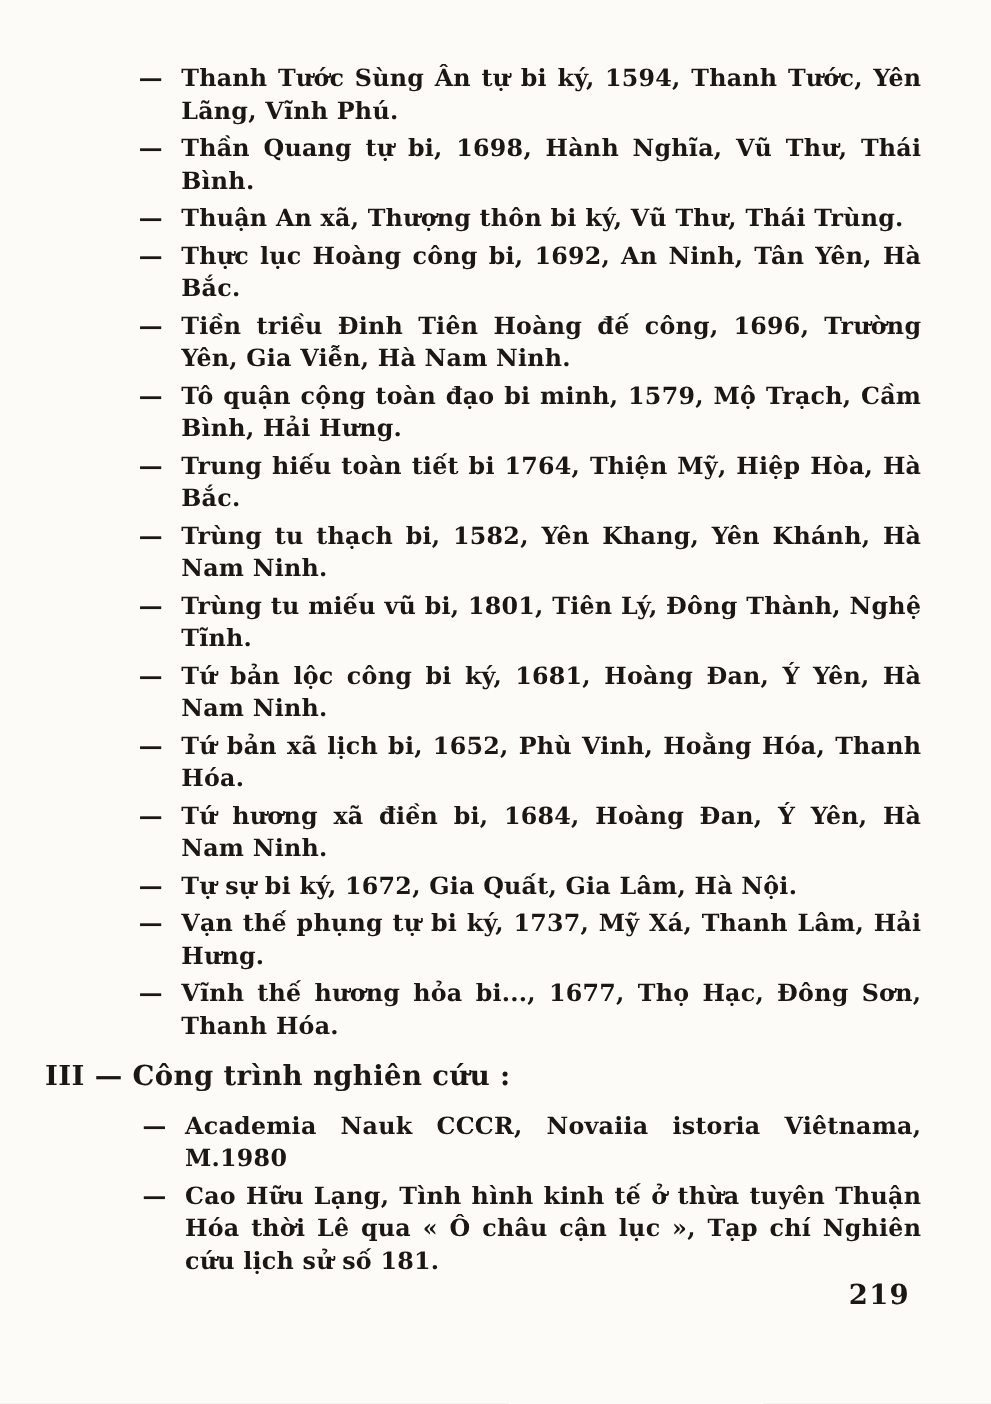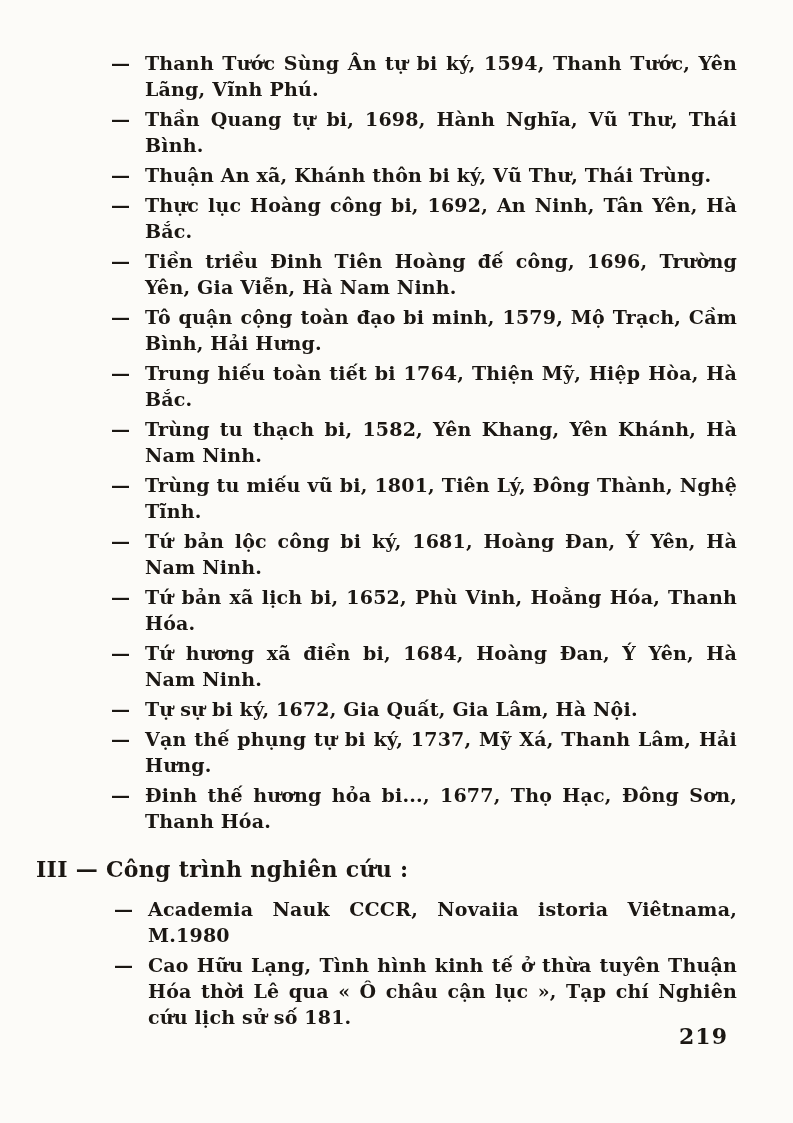--- a/index.html
+++ b/index.html
@@ -36,21 +36,21 @@
     position: absolute;
     left: -34px;
     top: 0;
   }
   .entry .title {
   }
   .section-heading {
     font-size: 22px;
     line-height: 30px;
     font-weight: 700;
-    margin: 20px 0 12px 36px;
+    margin: 12px 0 12px 36px;
     letter-spacing: 0.3px;
   }
   .research-list {
     margin-left: 148px;
     margin-right: 56px;
   }
   .page-number {
     position: absolute;
     top: 1023px;
     right: 65px;
@@ -60,33 +60,33 @@
   }
 </style>
 </head>
 <body>
 
 <div class="page">
 
   <div class="bib-list" id="bib-list">
       <div class="entry"><span class="dash">—</span><span class="title">Thanh Tước Sùng Ân tự bi ký</span><span>, 1594, Thanh Tước, Yên Lãng, Vĩnh Phú.</span></div>
       <div class="entry"><span class="dash">—</span><span class="title">Thần Quang tự bi</span><span>, 1698, Hành Nghĩa, Vũ Thư, Thái Bình.</span></div>
-      <div class="entry"><span class="dash">—</span><span class="title">Thuận An xã, Khánh thôn bi ký</span><span>, Vũ Thư, Thái Trùng.</span></div>
+      <div class="entry"><span class="dash">—</span><span class="title">Thuận An xã, Thượng thôn bi ký</span><span>, Vũ Thư, Thái Trùng.</span></div>
       <div class="entry"><span class="dash">—</span><span class="title">Thực lục Hoàng công bi</span><span>, 1692, An Ninh, Tân Yên, Hà Bắc.</span></div>
       <div class="entry"><span class="dash">—</span><span class="title">Tiền triều Đinh Tiên Hoàng đế công</span><span>, 1696, Trường Yên, Gia Viễn, Hà Nam Ninh.</span></div>
       <div class="entry"><span class="dash">—</span><span class="title">Tô quận cộng toàn đạo bi minh</span><span>, 1579, Mộ Trạch, Cầm Bình, Hải Hưng.</span></div>
       <div class="entry"><span class="dash">—</span><span class="title">Trung hiếu toàn tiết bi</span><span> 1764, Thiện Mỹ, Hiệp Hòa, Hà Bắc.</span></div>
       <div class="entry"><span class="dash">—</span><span class="title">Trùng tu thạch bi</span><span>, 1582, Yên Khang, Yên Khánh, Hà Nam Ninh.</span></div>
       <div class="entry"><span class="dash">—</span><span class="title">Trùng tu miếu vũ bi</span><span>, 1801, Tiên Lý, Đông Thành, Nghệ Tĩnh.</span></div>
       <div class="entry"><span class="dash">—</span><span class="title">Tứ bản lộc công bi ký</span><span>, 1681, Hoàng Đan, Ý Yên, Hà Nam Ninh.</span></div>
       <div class="entry"><span class="dash">—</span><span class="title">Tứ bản xã lịch bi</span><span>, 1652, Phù Vinh, Hoằng Hóa, Thanh Hóa.</span></div>
       <div class="entry"><span class="dash">—</span><span class="title">Tứ hương xã điền bi</span><span>, 1684, Hoàng Đan, Ý Yên, Hà Nam Ninh.</span></div>
       <div class="entry"><span class="dash">—</span><span class="title">Tự sự bi ký</span><span>, 1672, Gia Quất, Gia Lâm, Hà Nội.</span></div>
       <div class="entry"><span class="dash">—</span><span class="title">Vạn thế phụng tự bi ký</span><span>, 1737, Mỹ Xá, Thanh Lâm, Hải Hưng.</span></div>
-      <div class="entry"><span class="dash">—</span><span class="title">Đinh thế hương hỏa bi...</span><span>, 1677, Thọ Hạc, Đông Sơn, Thanh Hóa.</span></div>
+      <div class="entry"><span class="dash">—</span><span class="title">Vĩnh thế hương hỏa bi...</span><span>, 1677, Thọ Hạc, Đông Sơn, Thanh Hóa.</span></div>
     </div>
 
   <h2 class="section-heading"><span>III</span> <span>—</span> <span>Công trình nghiên cứu :</span></h2>
 
   <div class="research-list" id="research-list">
       <div class="entry"><span class="dash">—</span><span class="title">Academia Nauk</span><span> CCCR, Novaiia istoria Viêtnama, M.1980</span></div>
       <div class="entry"><span class="dash">—</span><span>Cao Hữu Lạng, </span><span class="title">Tình hình kinh tế ở thừa tuyên Thuận Hóa thời Lê qua « Ô châu cận lục »</span><span>, Tạp chí Nghiên cứu lịch sử số 181.</span></div>
     </div>
 
   <div class="page-number">219</div>

